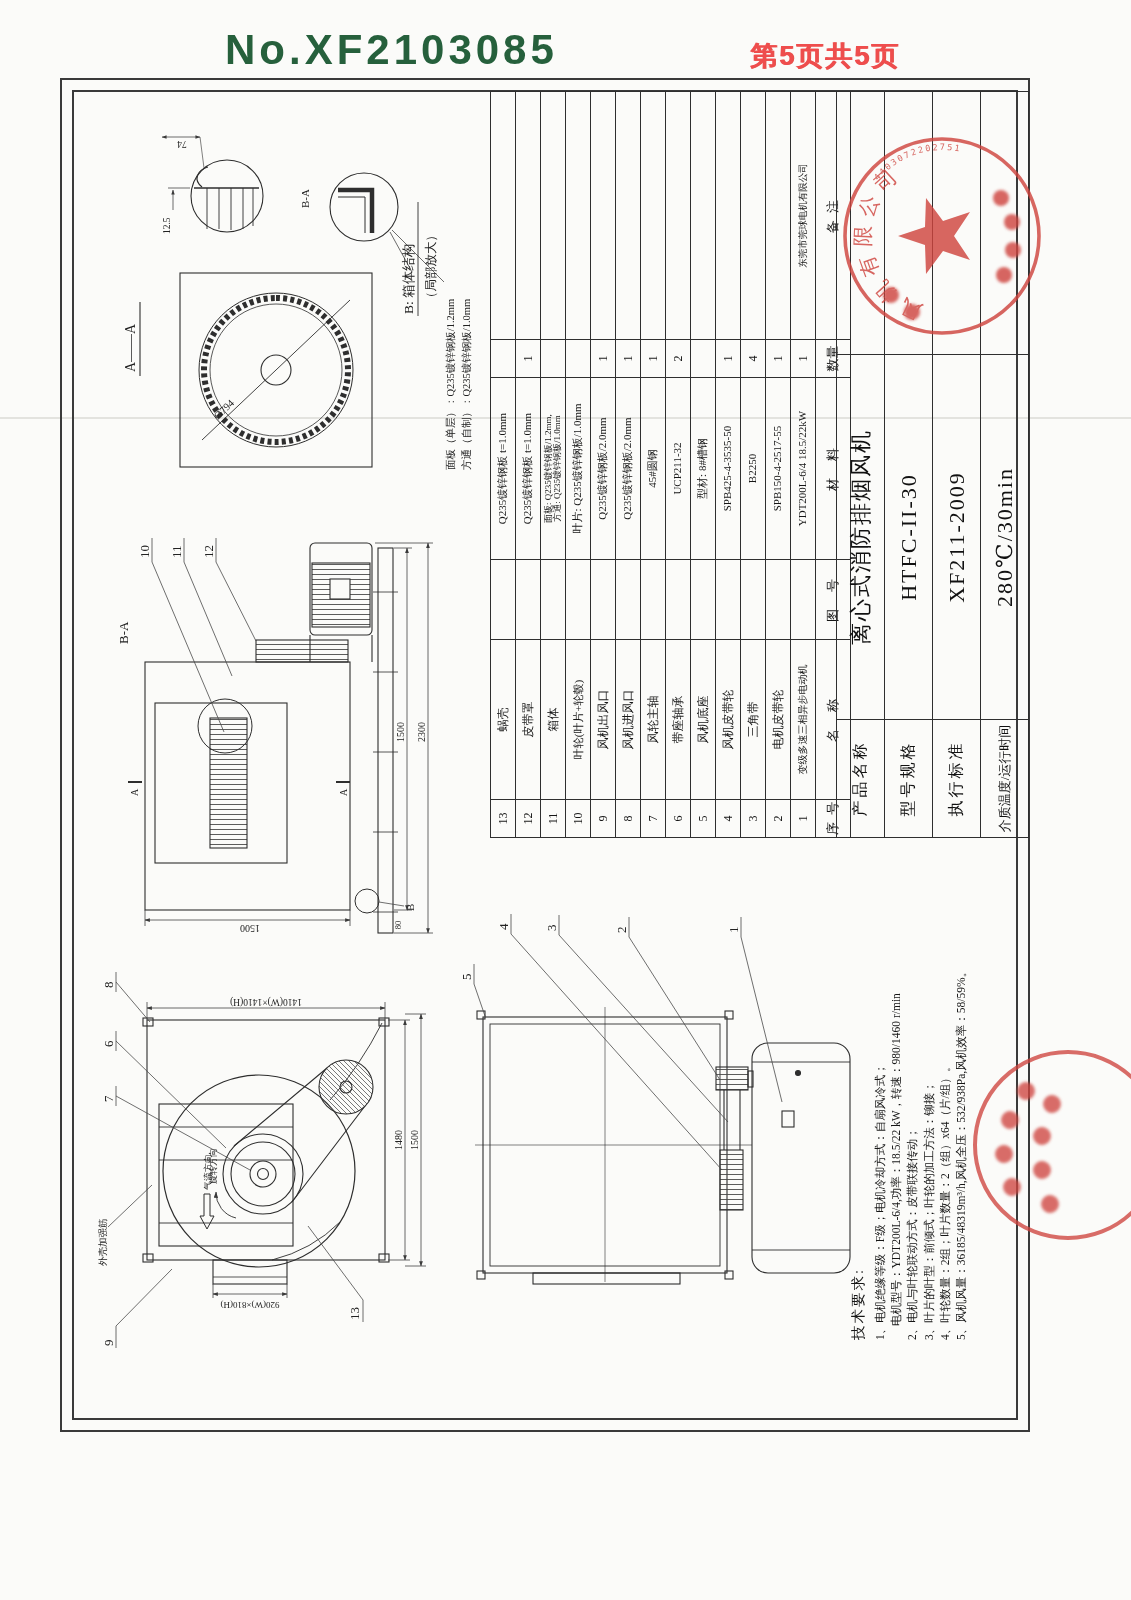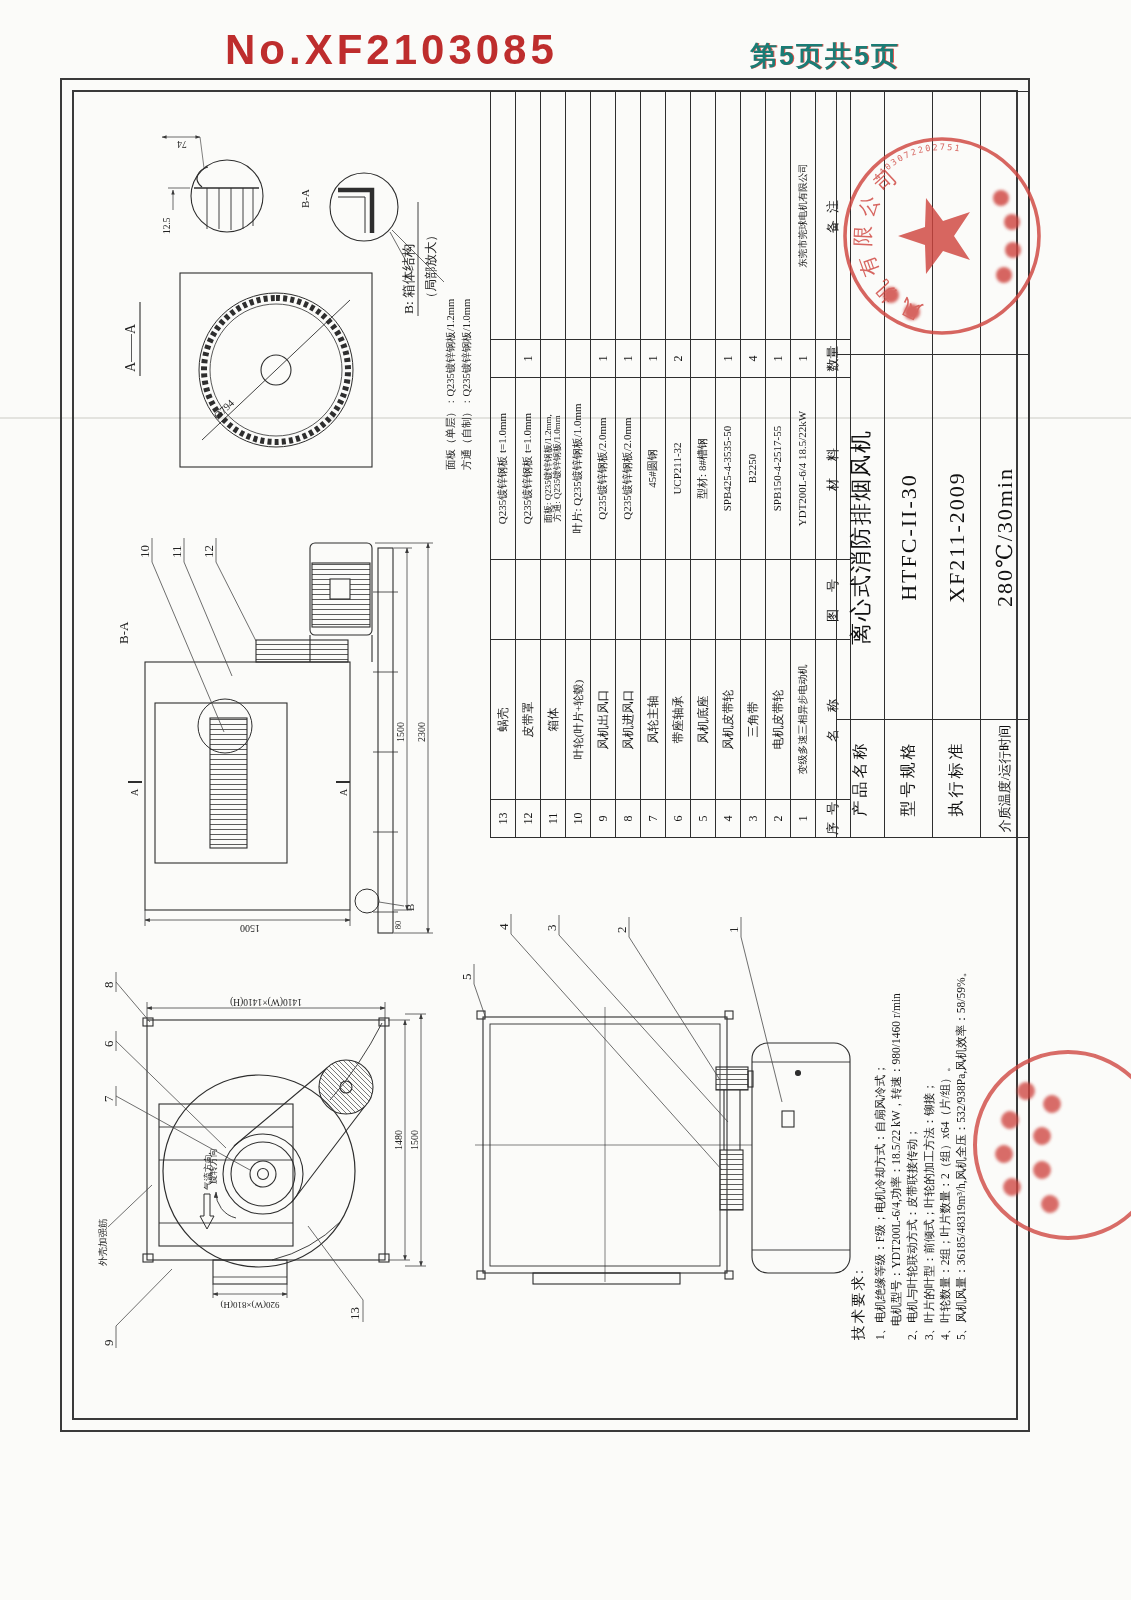--- a/index.html
+++ b/index.html
@@ -1,21 +1,21 @@
 <!DOCTYPE html>
 <html><head>
 <meta charset="utf-8">
 <style>
   html,body{margin:0;padding:0;background:#e8e8e6;}
   .page{position:relative;width:1131px;height:1600px;background:#fbfbf9;overflow:hidden;
         font-family:"Liberation Serif","DejaVu Serif",serif;color:#1d1d1d;}
   .hdr-no{position:absolute;left:225px;top:26px;font-family:"Liberation Sans","DejaVu Sans",sans-serif;
-        font-weight:bold;font-size:42px;letter-spacing:4px;color:#b91c1c;opacity:.92;}
+        font-weight:bold;font-size:42px;letter-spacing:4px;color:#14532d;opacity:.92;}
   .hdr-pg{position:absolute;left:750px;top:38px;font-family:"Liberation Sans","DejaVu Sans",sans-serif;
-        font-weight:bold;font-size:27px;letter-spacing:2px;color:#0f766e;opacity:.95;text-shadow:1px 0 0 #e44b44;}
+        font-weight:bold;font-size:27px;letter-spacing:2px;color:#ef4444;opacity:.95;text-shadow:1px 0 0 #e44b44;}
   .foldline{position:absolute;left:0;top:417px;width:100%;height:2px;background:#e3e3df;}
   
   .rot{position:absolute;left:60px;top:1432px;width:1354px;height:970px;
        transform:rotate(-90deg);transform-origin:0 0;}
   .frame-outer{position:absolute;left:0;top:0;right:0;bottom:0;border:2px solid #3a3a3a;}
   .frame-inner{position:absolute;left:12px;top:12px;right:12px;bottom:12px;border:2px solid #3a3a3a;}
   svg.lay{position:absolute;left:0;top:0;}
   
   .notes{position:absolute;left:92px;top:788px;width:412px;font-size:11.5px;line-height:1.42;color:#161616;}
   .notes .nt{font-size:14.5px;letter-spacing:2px;margin-bottom:3px;}

